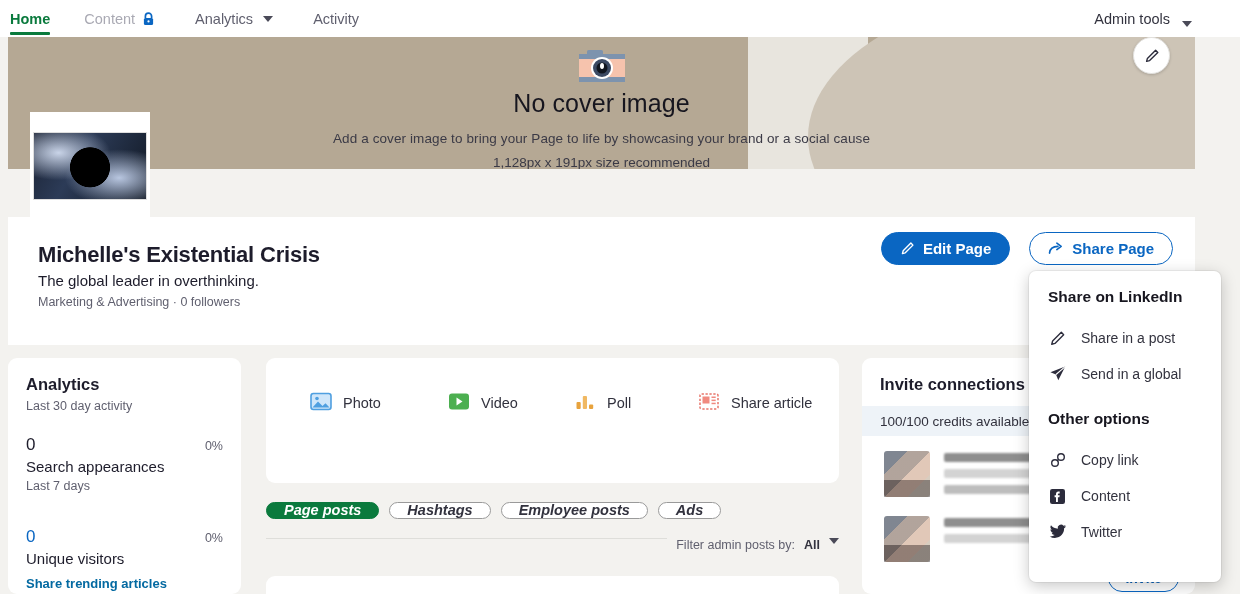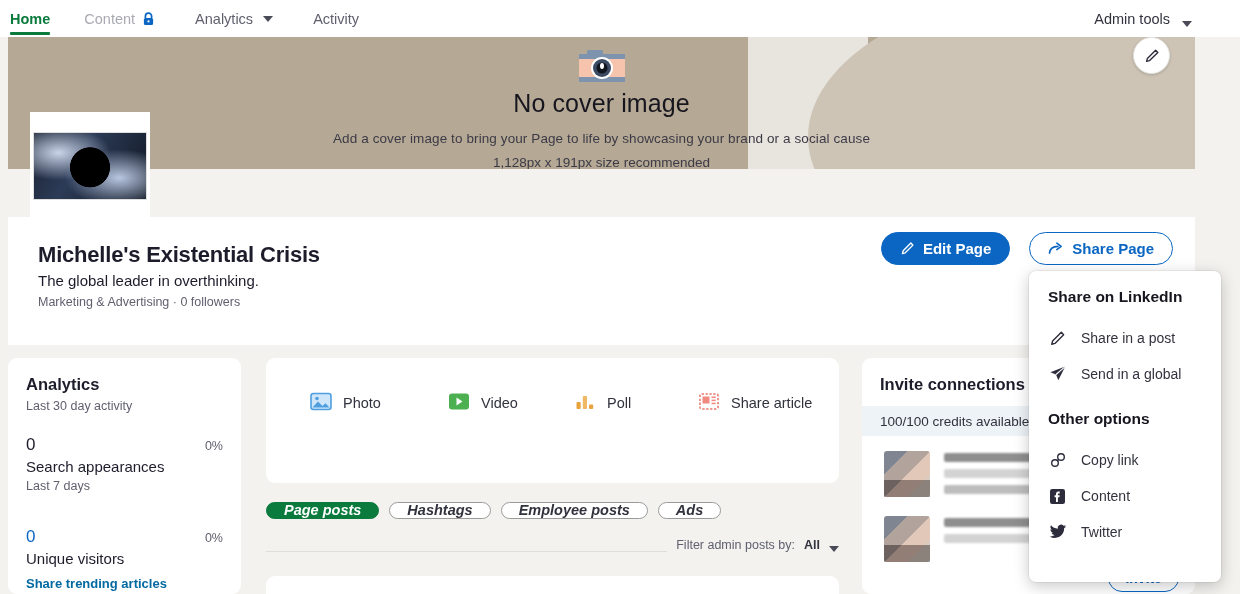--- a/index.html
+++ b/index.html
@@ -186,21 +186,21 @@
   .pa.a1 { width: 138px; } .pa.a2 { width: 126px; } .pa.a3 { width: 124px; }
 
   .filters { position: absolute; top: 502px; left: 266px; width: 573px; }
   .chips { display: flex; gap: 10px; }
   .chip {
     height: 17px; border-radius: 17px; display: flex; align-items: flex-end;
     padding: 0 17px; font-size: 14.5px; font-weight: bold;
     border: 1px solid #9a9a9a; color: #32323e; background: #fff; cursor: pointer; font-style: italic;
   }
   .chip.on { background: #0a7a3d; border-color: #0a7a3d; color: #ffffff; }
-  .filterbar { display: flex; align-items: flex-end; margin-top: 19px; gap: 9px; }
+  .filterbar { display: flex; align-items: flex-start; margin-top: 19px; gap: 9px; }
   .fline { flex: 1; height: 1px; background: #dededa; }
   .flabel { font-size: 12.5px; color: #5f5f6e; }
   .fval { font-size: 12.5px; color: #32323e; font-weight: bold; }
   .fcaret { width: 0; height: 0; border-left: 5px solid transparent; border-right: 5px solid transparent;
             border-top: 6px solid #4a4a58; }
   .next-card {
     position: absolute; top: 576px; left: 266px; width: 573px; height: 30px;
     background: #ffffff; border-radius: 9px 9px 0 0;
   }
 

